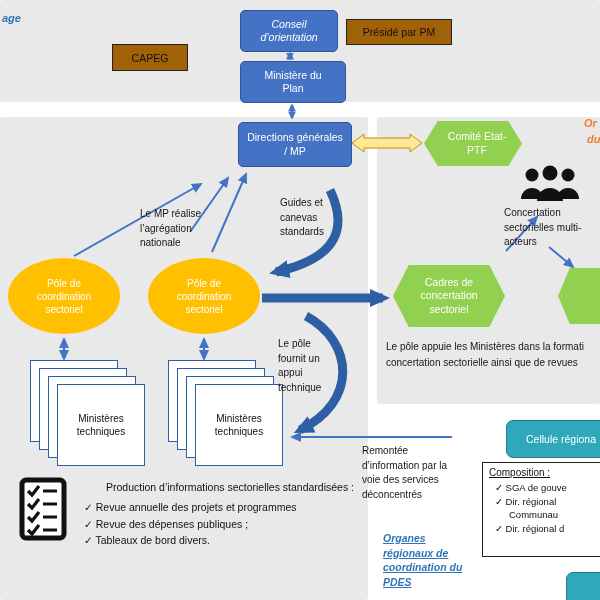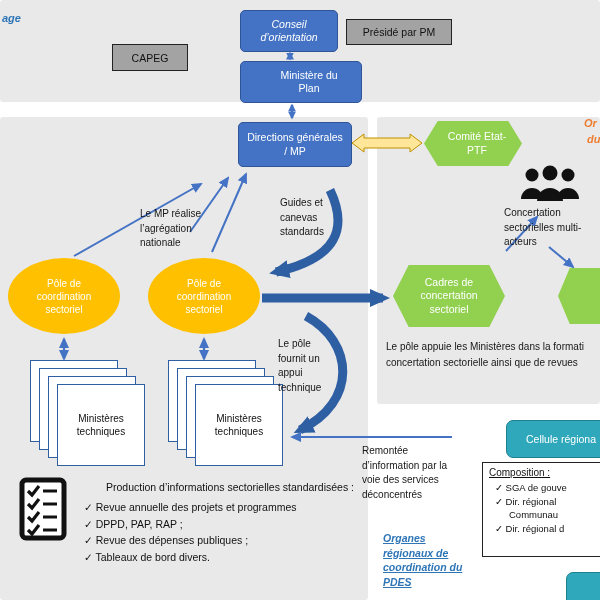--- a/index.html
+++ b/index.html
@@ -3,21 +3,21 @@
 <meta charset="utf-8">
 <style>
   html,body{margin:0;padding:0;background:#fff;}
   .canvas{position:relative;width:600px;height:600px;background:#fff;overflow:hidden;
           font-family:"Liberation Sans",sans-serif;color:#111;}
   .abs{position:absolute;}
   .panel{position:absolute;background:#e9e9e9;border-radius:3px;}
   .bluebox{position:absolute;background:#4472c4;border:1.5px solid #2f5597;border-radius:5px;
            color:#fff;display:flex;align-items:center;justify-content:center;text-align:center;
            font-size:10.5px;line-height:1.25;}
-  .whitebox{position:absolute;background:#a3a3a3;border:1px solid #222;display:flex;align-items:center;
+  .whitebox{position:absolute;background:#a16207;border:1px solid #222;display:flex;align-items:center;
             justify-content:center;text-align:center;font-size:10.5px;}
   .hex{position:absolute;background:#92d050;color:#fff;display:flex;align-items:center;justify-content:center;
        text-align:center;font-size:10.5px;line-height:1.25;
        clip-path:polygon(14% 0%,86% 0%,100% 50%,86% 100%,14% 100%,0% 50%);}
   .ellipse{position:absolute;background:#ffc000;border-radius:50%;color:#fff;display:flex;
            align-items:center;justify-content:center;text-align:center;font-size:10px;line-height:1.3;}
   .tealbox{position:absolute;background:#2fa8bc;border:1.5px solid #1f7f8f;border-radius:7px;color:#fff;
            display:flex;align-items:center;justify-content:center;text-align:center;font-size:10.5px;}
   .note{position:absolute;font-size:10px;line-height:1.45;color:#161616;}
   .nowrap{white-space:nowrap;}
@@ -82,21 +82,21 @@
   <div class="frag-blue" style="left:2px;top:12px;">age</div>
   <div class="whitebox" style="left:112px;top:44px;width:74px;height:25px;">
       <span>CAPEG</span>
     </div>
   <div class="bluebox" style="left:240px;top:10px;width:96px;height:40px;">
       <span style="width:80px;font-style:italic;">Conseil d’orientation</span>
     </div>
   <div class="whitebox" style="left:346px;top:19px;width:104px;height:24px;">
       <span>Présidé par PM</span>
     </div>
-  <div class="bluebox" style="left:240px;top:61px;width:104px;height:40px;padding-left:16px;">
+  <div class="bluebox" style="left:240px;top:61px;width:104px;height:40px;">
       <span style="width:78px;">Ministère du Plan</span>
     </div>
 
   <div class="bluebox" style="left:238px;top:122px;width:112px;height:43px;">
       <span style="width:100px;">Directions générales / MP</span>
     </div>
 
   <div class="note" style="left:140px;top:207px;width:78px;">Le MP réalise l’agrégation nationale</div>
   <div class="note" style="left:280px;top:196px;width:56px;">Guides et canevas standards</div>
 
@@ -136,21 +136,20 @@
       <path d="M12 43 l4 4 7 -9" stroke-width="3.2"></path>
         <line x1="27" y1="43" x2="41" y2="43" stroke-width="3"></line>
       <path d="M12 56 l4 4 7 -9" stroke-width="3.2"></path>
         <line x1="27" y1="56" x2="41" y2="56" stroke-width="3"></line>
     </g>
   </svg>
 
   <div class="prod-title" style="left:74px;top:481px;width:292px;padding-left:32px;">Production d’informations sectorielles standardisées :</div>
   <div class="abs" style="left:84px;top:499px;width:292px;">
     <div class="prod-item">✓ Revue annuelle des projets et programmes</div>
-    <div class="prod-item">✓ DPPD, PAP, RAP ;</div>
     <div class="prod-item">✓ Revue des dépenses publiques ;</div>
     <div class="prod-item">✓ Tableaux de bord divers.</div>
   </div>
 
   <div class="frag-orange" style="left:584px;top:117px;">Or</div>
   <div class="frag-orange" style="left:587px;top:133px;">du</div>
 
   <div class="hex" style="left:424px;top:121px;width:98px;height:45px;">
       <span style="width:60px;margin-left:8px;">Comité Etat-PTF</span>
     </div>

